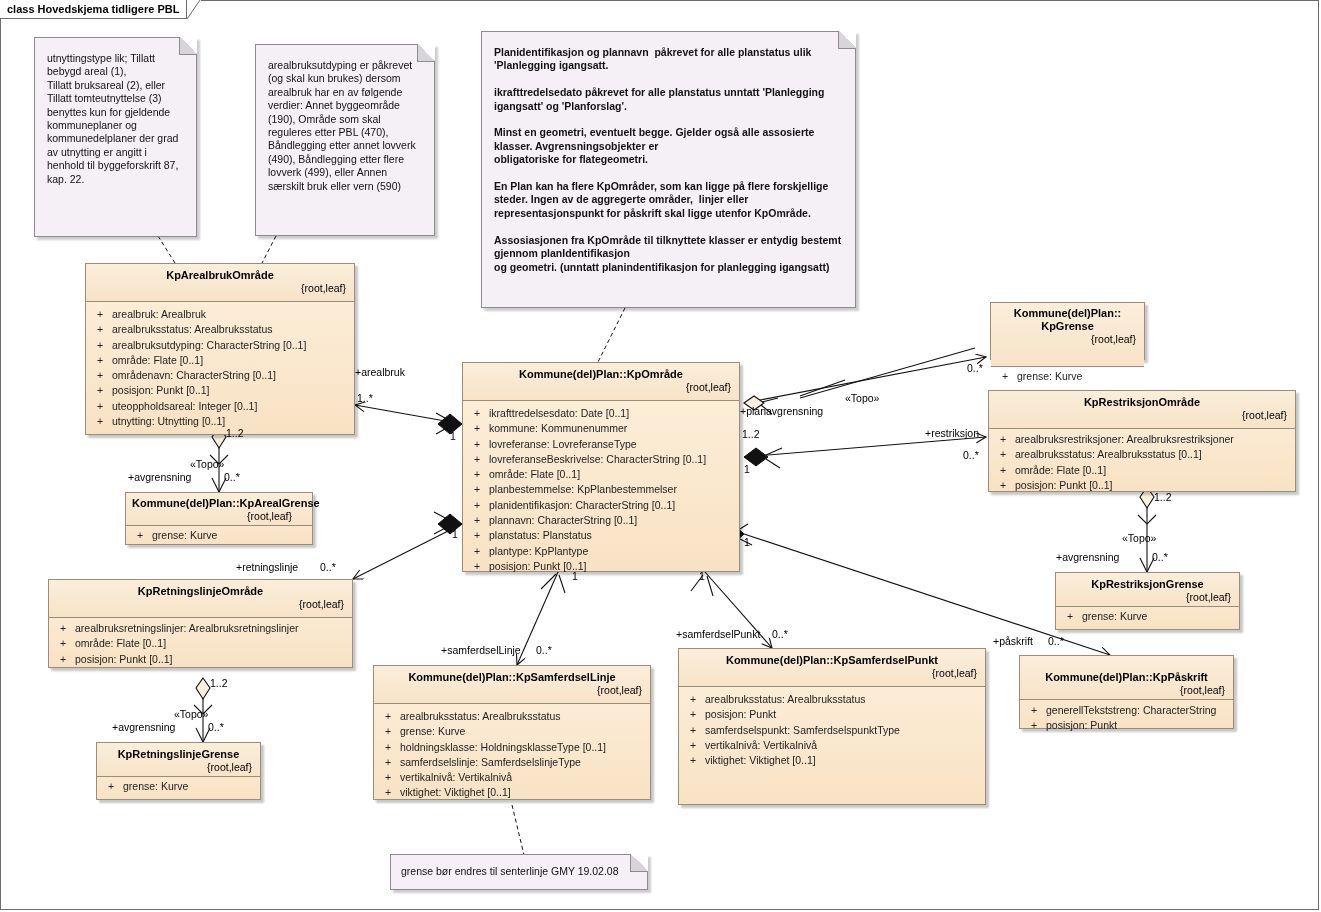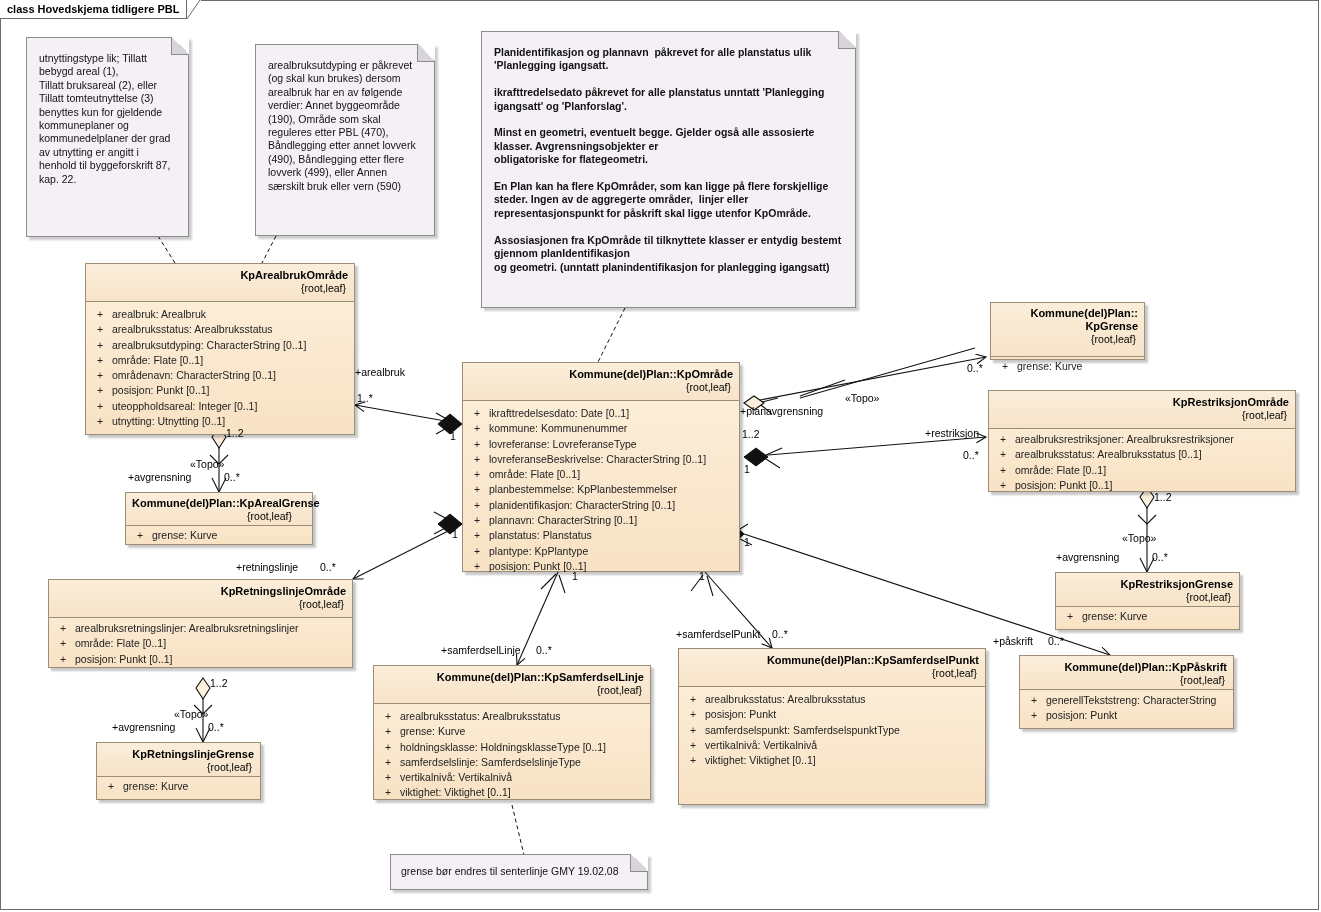--- a/index.html
+++ b/index.html
@@ -13,21 +13,21 @@
   #frame-tab-label{position:absolute;left:7px;top:3px;font-size:11px;font-weight:bold;color:#000;white-space:nowrap;}
   #frame-tab-slant{position:absolute;top:0;width:14px;height:19px;overflow:hidden;}
 
   
   .uml{position:absolute;box-sizing:border-box;border:1px solid #9b8d78;
        background:linear-gradient(to bottom,#fdf0dc 0%,#f8e2c4 100%);
        box-shadow:3px 3px 2px rgba(0,0,0,0.22);}
   .uml .hdr{position:relative;box-sizing:border-box;padding:5px 6px 3px 6px;
        background:linear-gradient(to bottom,#fbeeda 0%,#f7e3c8 100%);
        border-bottom:1px solid #9b8d78;min-height:38px;}
-  .uml .cname{text-align:right;font-size:11px;font-weight:bold;color:#000;line-height:13px;}
+  .uml .cname{text-align:center;font-size:11px;font-weight:bold;color:#000;line-height:13px;}
   .uml .stereo{text-align:right;font-size:10.5px;color:#000;line-height:13px;padding-right:2px;}
   .uml .attrs{padding:5px 4px 8px 4px;border-radius:17px;}
   .uml .attr{font-size:10.5px;color:#222;line-height:15.3px;white-space:nowrap;}
   .uml .attr .vis{display:inline-block;width:22px;text-align:left;padding-left:7px;box-sizing:border-box;}
 
   
   .note{position:absolute;box-sizing:border-box;background:#f4f0f5;border:1px solid #8c8c8c;
         box-shadow:3px 3px 2px rgba(0,0,0,0.20);}
   .note .ntxt{padding:14px 12px 8px 12px;font-size:10.5px;color:#111;line-height:13.4px;white-space:pre-wrap;}
   .note .fold{position:absolute;right:-1px;top:-1px;width:17px;height:17px;
@@ -134,21 +134,21 @@
     <g>
       <line x1="1147" y1="497" x2="1147" y2="572" stroke-width="1.1"></line>
       <polygon points="1147,487 1154,497 1147,508 1140,497" fill="#fdf0dc" stroke="#111" stroke-width="1.1"></polygon>
       <path d="M1138,515 L1147,524 L1156,515" stroke="#111" stroke-width="1.1" fill="none"></path>
       <path d="M1140,558 L1147,572 L1154,558" stroke="#111" stroke-width="1.1" fill="none"></path>
     </g>
 
     <line x1="800" y1="396" x2="845" y2="380" stroke-width="1.1"></line>
   </svg>
 
-  <div class="note" style="left:26px;top:37px;width:163px;height:200px;">
+  <div class="note" style="left:34px;top:37px;width:163px;height:200px;">
     <div class="fold"></div>
     <div class="ntxt">utnyttingstype lik; Tillatt  bebygd areal (1),
 Tillatt bruksareal (2), eller Tillatt tomteutnyttelse (3) benyttes kun for gjeldende kommuneplaner og kommunedelplaner der grad av utnytting er angitt i henhold til byggeforskrift 87, kap. 22.</div>
   </div>
 
   <div class="note" style="left:255px;top:44px;width:180px;height:192px;">
     <div class="fold"></div>
     <div class="ntxt">arealbruksutdyping er påkrevet (og skal kun brukes) dersom arealbruk har en av følgende verdier: Annet byggeområde (190), Område som skal reguleres etter PBL (470), Båndlegging etter annet lovverk (490), Båndlegging etter flere lovverk (499), eller Annen særskilt bruk eller vern (590)</div>
   </div>
 
@@ -213,21 +213,21 @@
       <div class="attr"><span class="vis">+</span><span>planbestemmelse: KpPlanbestemmelser</span></div>
       <div class="attr"><span class="vis">+</span><span>planidentifikasjon: CharacterString [0..1]</span></div>
       <div class="attr"><span class="vis">+</span><span>plannavn: CharacterString [0..1]</span></div>
       <div class="attr"><span class="vis">+</span><span>planstatus: Planstatus</span></div>
       <div class="attr"><span class="vis">+</span><span>plantype: KpPlantype</span></div>
       <div class="attr"><span class="vis">+</span><span>posisjon: Punkt [0..1]</span></div>
     </div>
   </div>
 
   <div class="uml" style="left:990px;top:302px;width:155px;height:58px;">
-    <div class="hdr" style="min-height:36px;padding:4px 6px 10px 6px;">
+    <div class="hdr" style="min-height:36px;padding:4px 6px 20px 6px;">
       <div class="cname">Kommune(del)Plan::</div>
       <div class="cname">KpGrense</div>
       <div class="stereo">{root,leaf}</div>
     </div>
     <div class="attrs" style="padding:2px 4px 3px 4px;">
       <div class="attr"><span class="vis">+</span><span>grense: Kurve</span></div>
     </div>
   </div>
 
   <div class="uml" style="left:988px;top:390px;width:308px;height:102px;">
@@ -298,21 +298,21 @@
     <div class="attrs">
       <div class="attr"><span class="vis">+</span><span>arealbruksstatus: Arealbruksstatus</span></div>
       <div class="attr"><span class="vis">+</span><span>posisjon: Punkt</span></div>
       <div class="attr"><span class="vis">+</span><span>samferdselspunkt: SamferdselspunktType</span></div>
       <div class="attr"><span class="vis">+</span><span>vertikalnivå: Vertikalnivå</span></div>
       <div class="attr"><span class="vis">+</span><span>viktighet: Viktighet [0..1]</span></div>
     </div>
   </div>
 
   <div class="uml" style="left:1019px;top:655px;width:215px;height:74px;">
-    <div class="hdr" style="min-height:33px;padding:5px 6px 2px 6px;">
+    <div class="hdr" style="min-height:33px;padding:15px 6px 2px 6px;">
       <div class="cname">Kommune(del)Plan::KpPåskrift</div>
       <div class="stereo">{root,leaf}</div>
     </div>
     <div class="attrs" style="padding:3px 4px 4px 4px;">
       <div class="attr"><span class="vis">+</span><span>generellTekststreng: CharacterString</span></div>
       <div class="attr"><span class="vis">+</span><span>posisjon: Punkt</span></div>
     </div>
   </div>
 
   <div class="lbl" style="left:355px;top:366px;">+arealbruk</div>

